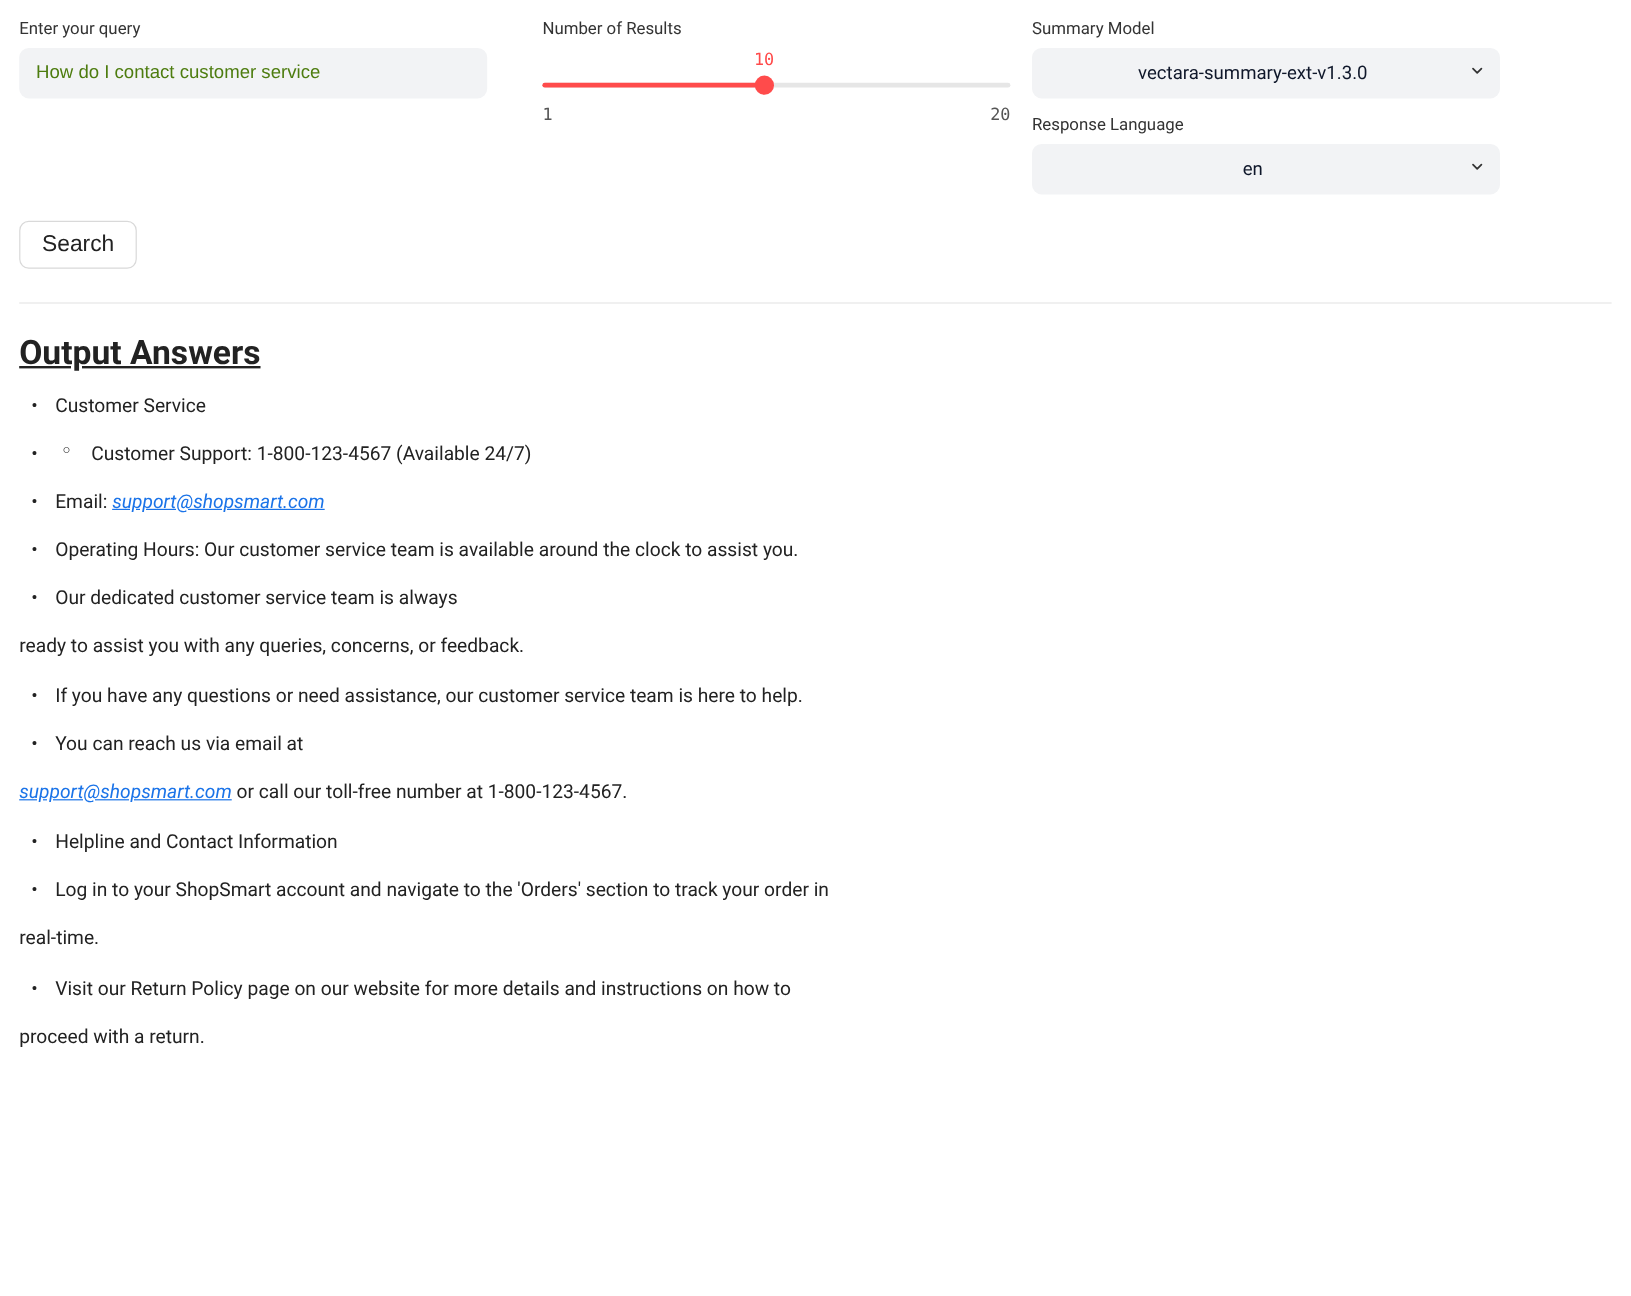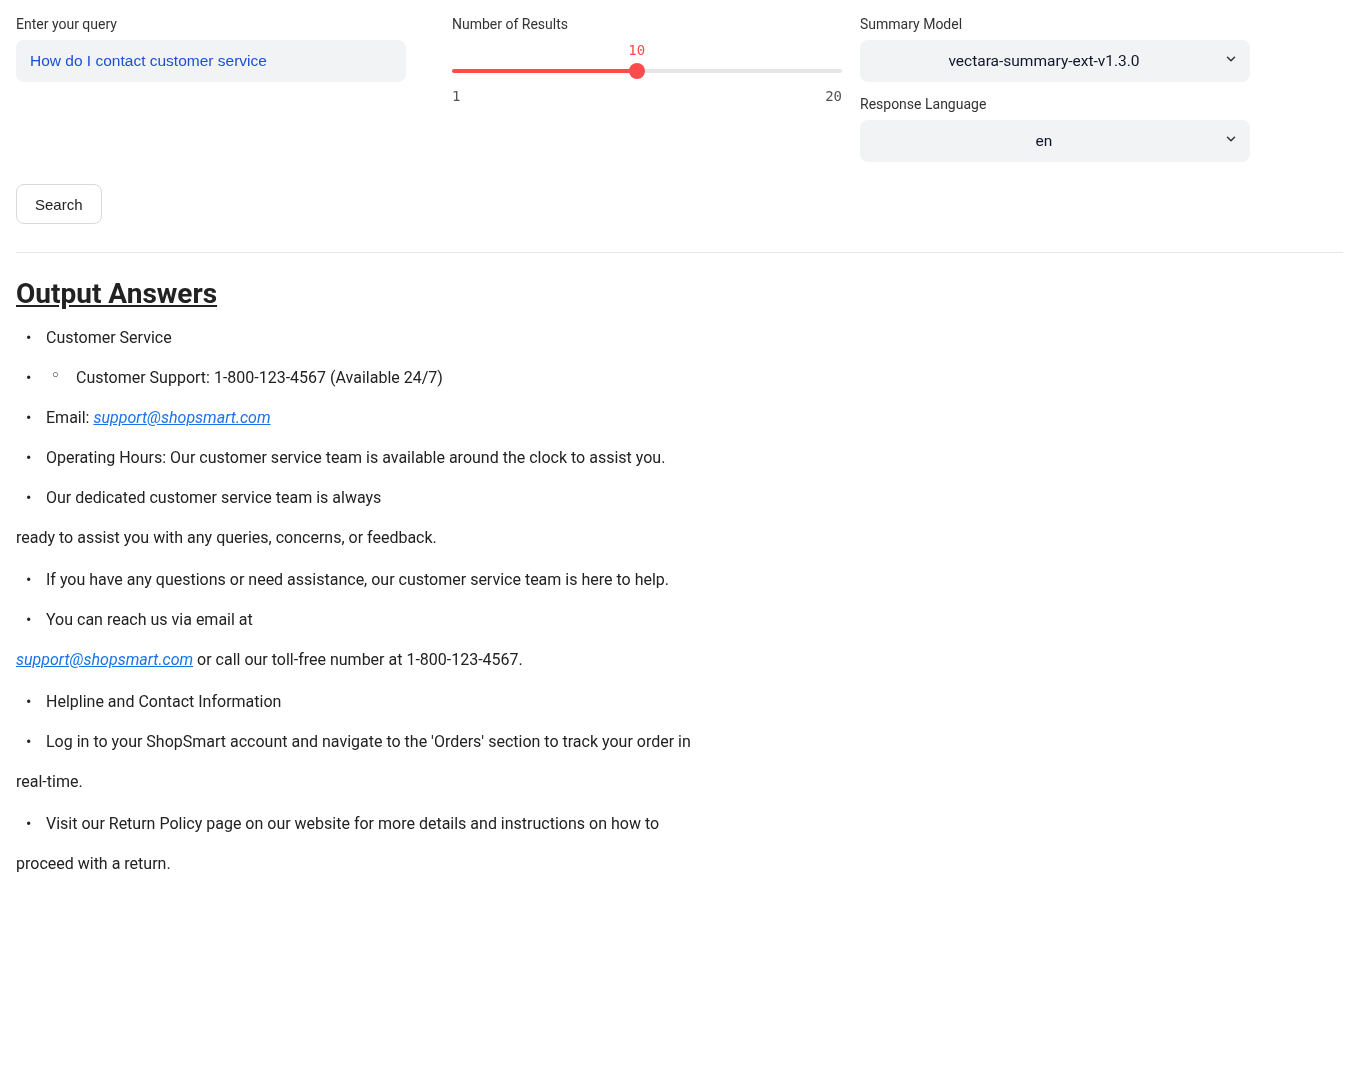--- a/index.html
+++ b/index.html
@@ -27,21 +27,21 @@
     display:block;
   }
   .text-input {
     width: 100%;
     height: 42px;
     border: none;
     border-radius: 8px;
     background: #f2f3f5;
     padding: 0 14px;
     font-size: 15.5px;
-    color: #1d4ed8;
+    color: #4d7c0f;
     outline: none;
   }
   .select-wrap {
     position: relative;
     width: 100%;
   }
   .select-box {
     width: 100%;
     height: 42px;
     border: none;
@@ -103,21 +103,21 @@
     color:#555;
     margin-top:6px;
   }
   .search-btn {
     margin-top: 22px;
     height:40px;
     padding:0 18px;
     border:1px solid #d9d9d9;
     border-radius:8px;
     background:#fff;
-    font-size:15px;
+    font-size:19px;
     color:#222;
     cursor:pointer;
   }
   hr.divider {
     border:none;
     border-top:1px solid #e6e6e6;
     margin:28px 0 24px 0;
   }
   h2.output-title {
     font-size:28px;

